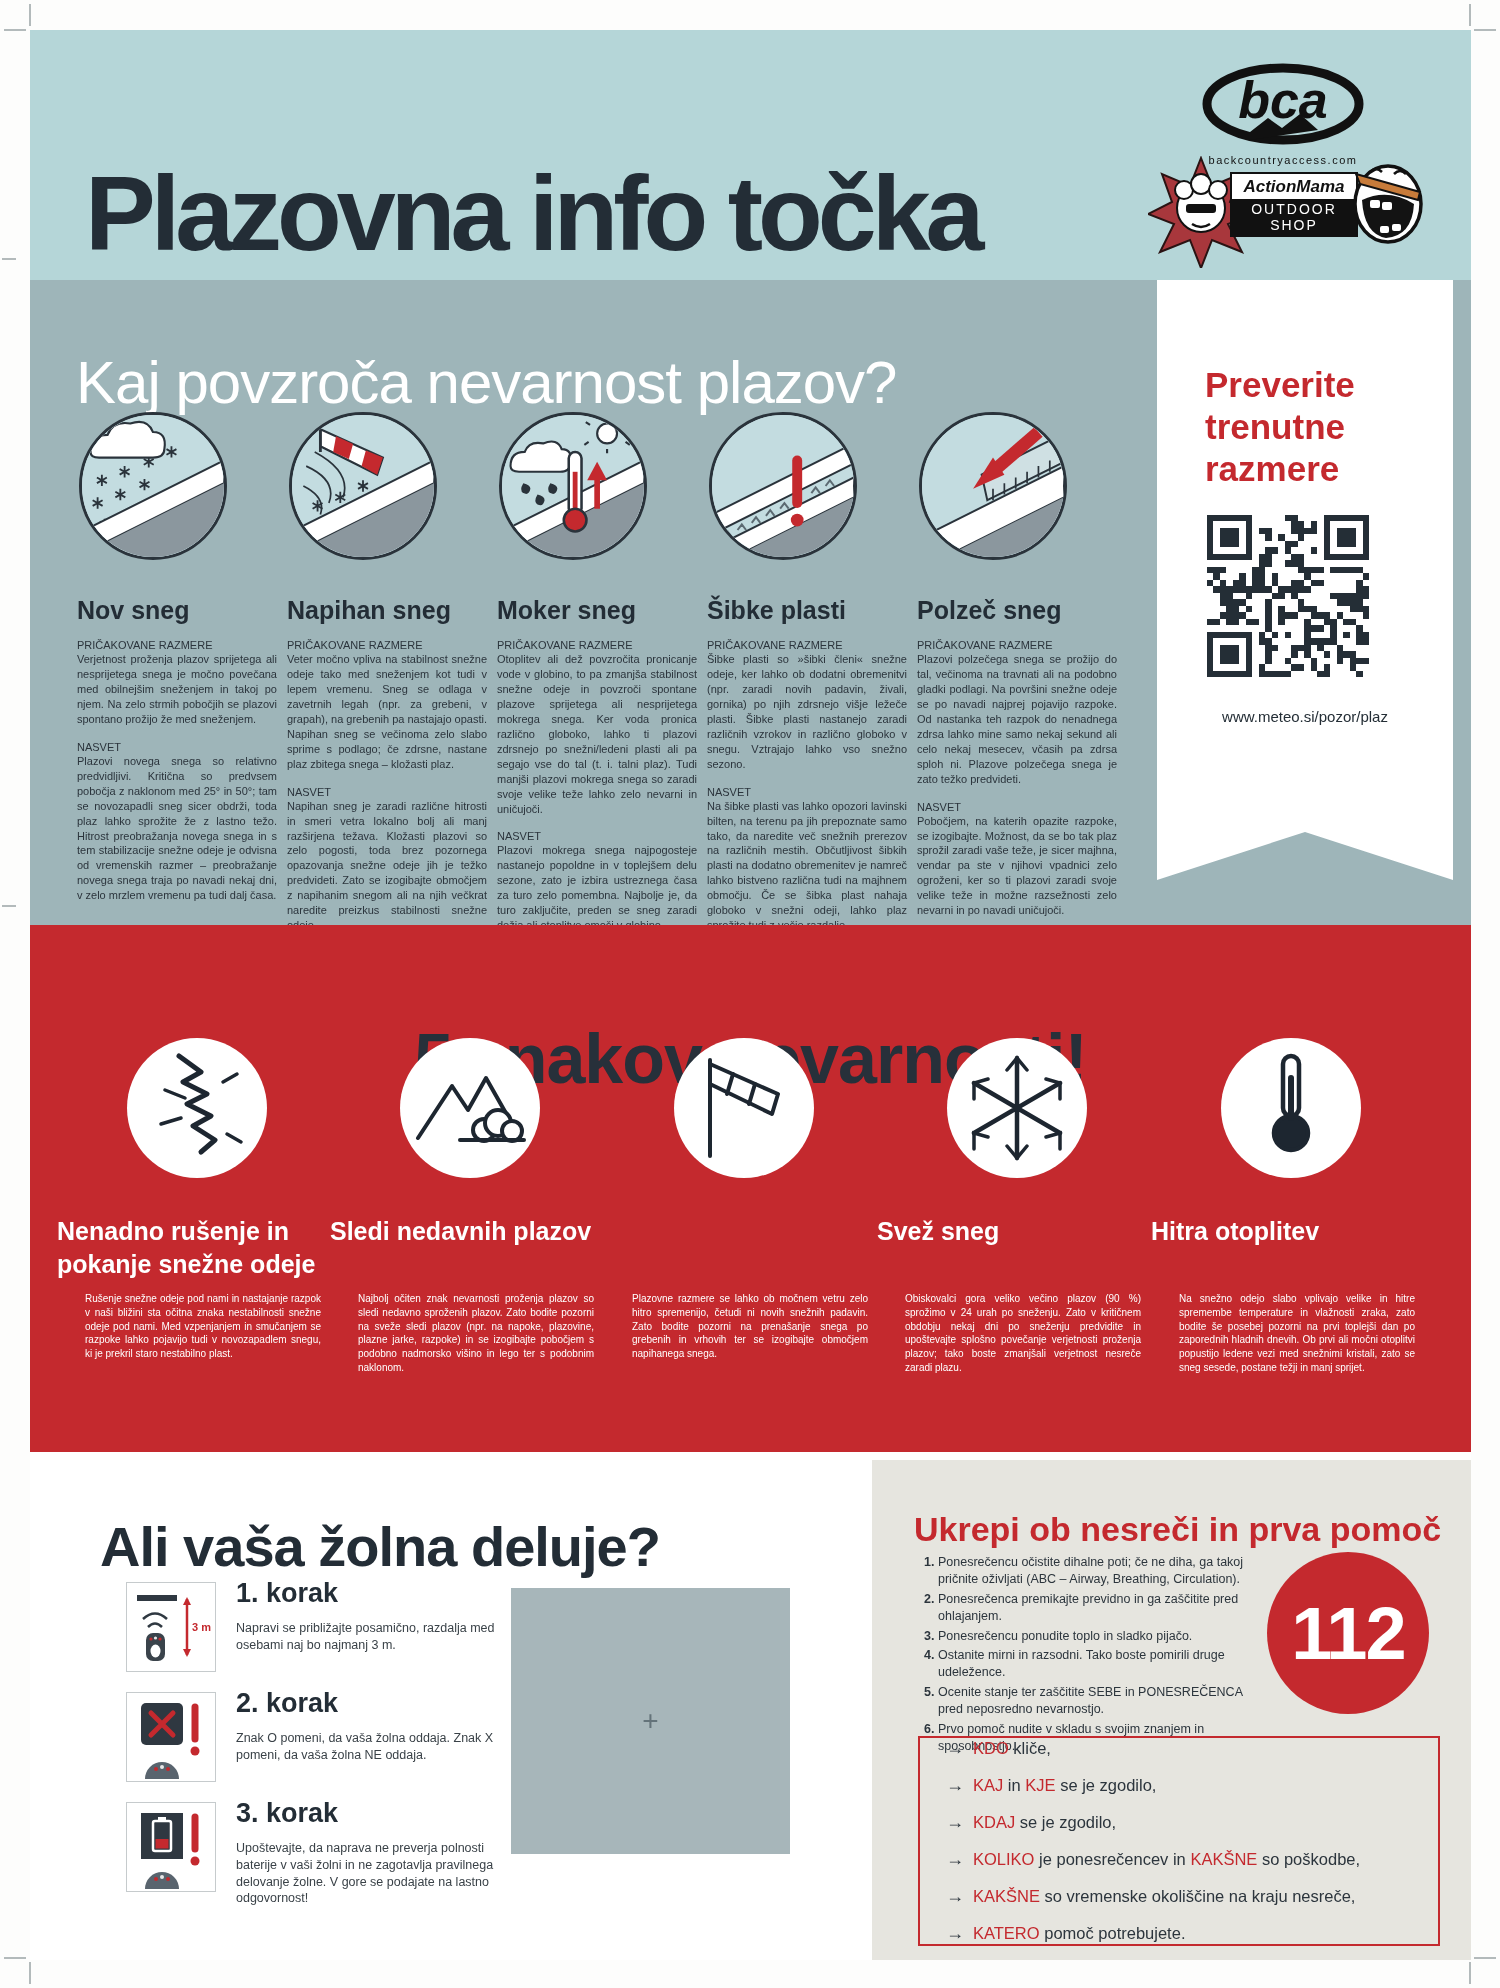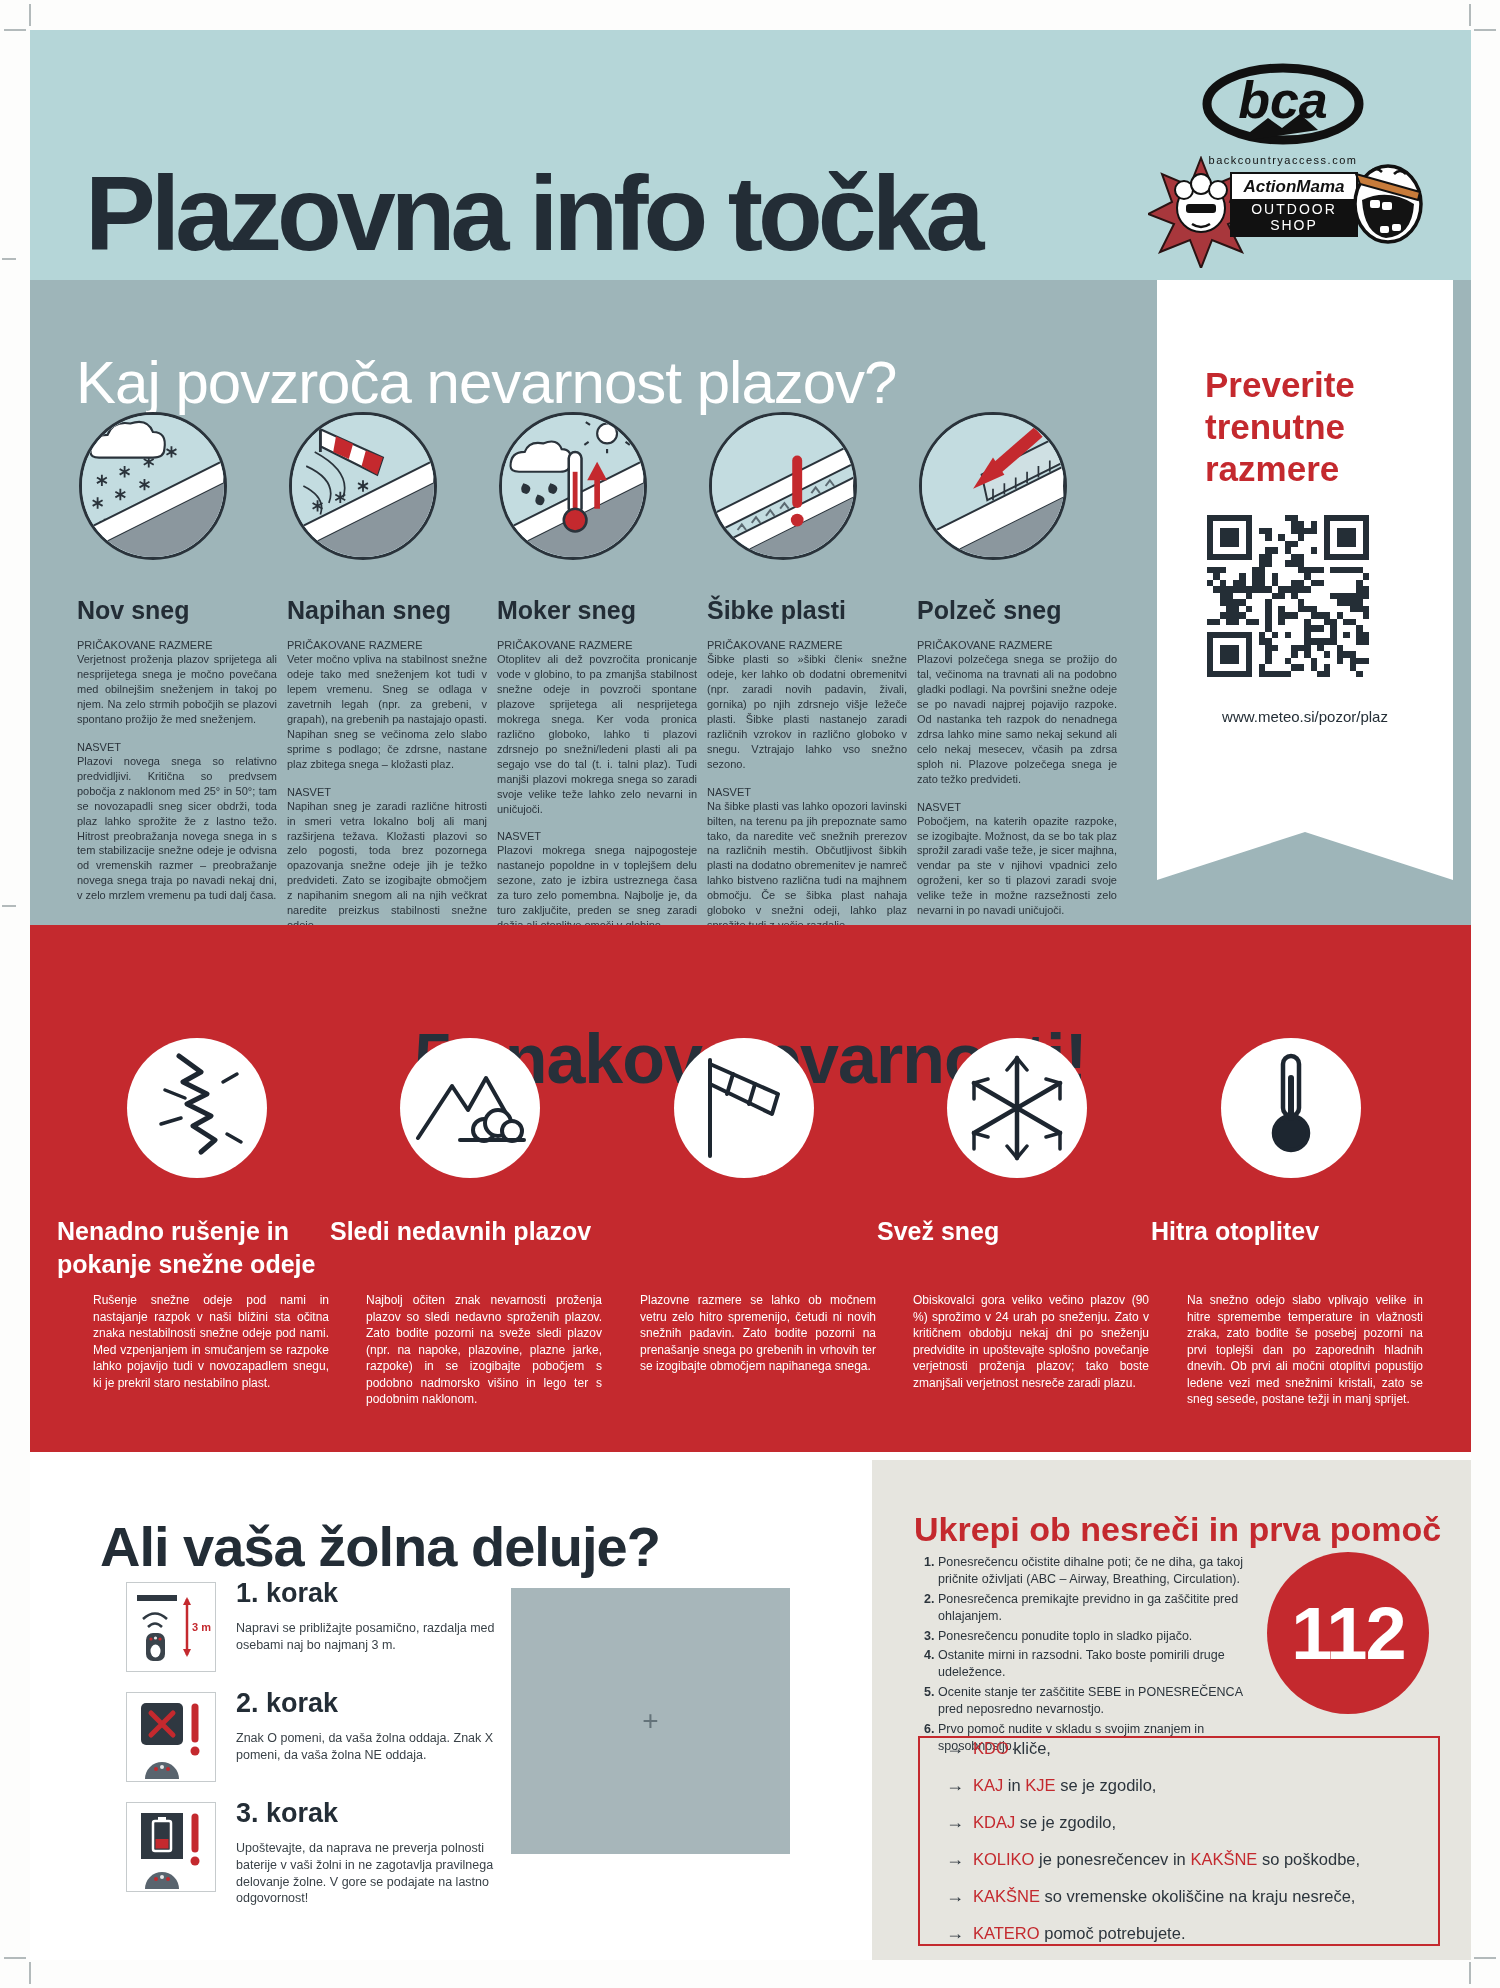--- a/index.html
+++ b/index.html
@@ -32,21 +32,21 @@
   .ribbon-title{position:absolute;left:48px;top:84px;width:210px;font-size:35px;font-weight:700;line-height:1.2;color:#c4292e;}
   .qr{position:absolute;left:50px;top:235px;width:162px;height:162px;}
   .ribbon-url{position:absolute;left:0;top:428px;width:100%;text-align:center;font-size:15px;color:#242e36;}
   
   .band-signs{position:absolute;left:30px;top:925px;width:1441px;height:527px;background:#c4292e;}
   .signs-heading{position:absolute;left:0;top:36px;width:100%;text-align:center;font-size:70px;font-weight:700;color:#27303a;letter-spacing:-1px;}
   .sign-col{position:absolute;top:113px;width:280px;height:400px;}
   .sign-circle{width:140px;height:140px;border-radius:50%;background:#fff;margin:0 auto;}
   .sign-circle svg{display:block;width:100%;height:100%;}
   .sign-label{position:absolute;top:177px;left:0;width:100%;font-size:25px;font-weight:700;color:#fff;line-height:1.32;}
-  .sign-text{position:absolute;top:254px;left:36px;width:236px;margin:0;font-size:12px;line-height:1.38;color:#fff;text-align:justify;}
+  .sign-text{position:absolute;top:254px;left:28px;width:236px;margin:0;font-size:10px;line-height:1.38;color:#fff;text-align:justify;}
   
   .band-bottom{position:absolute;left:30px;top:1452px;width:1441px;height:508px;background:#fff;}
   .beacon-heading{position:absolute;left:70px;top:16px;font-size:56px;font-weight:700;color:#232d36;letter-spacing:-1px;white-space:nowrap;}
   .step-box{position:absolute;left:96px;width:88px;height:88px;border:1.5px solid #c6cbcd;background:#fff;}
   .step-box svg{display:block;width:100%;height:100%;}
   .step-title{position:absolute;left:206px;font-size:27px;font-weight:700;color:#232d36;}
   .step-text{position:absolute;left:206px;width:276px;margin:0;font-size:12.5px;line-height:1.34;color:#3a4248;}
   .photo-box{position:absolute;left:481px;top:136px;width:279px;height:266px;background:#a7b6ba;display:flex;align-items:center;justify-content:center;}
   .photo-plus{font-size:28px;font-weight:300;color:#64737a;}
   .beacon-footer{position:absolute;left:98px;top:430px;font-size:29px;font-weight:700;line-height:1.24;color:#a9bfc3;white-space:nowrap;}

